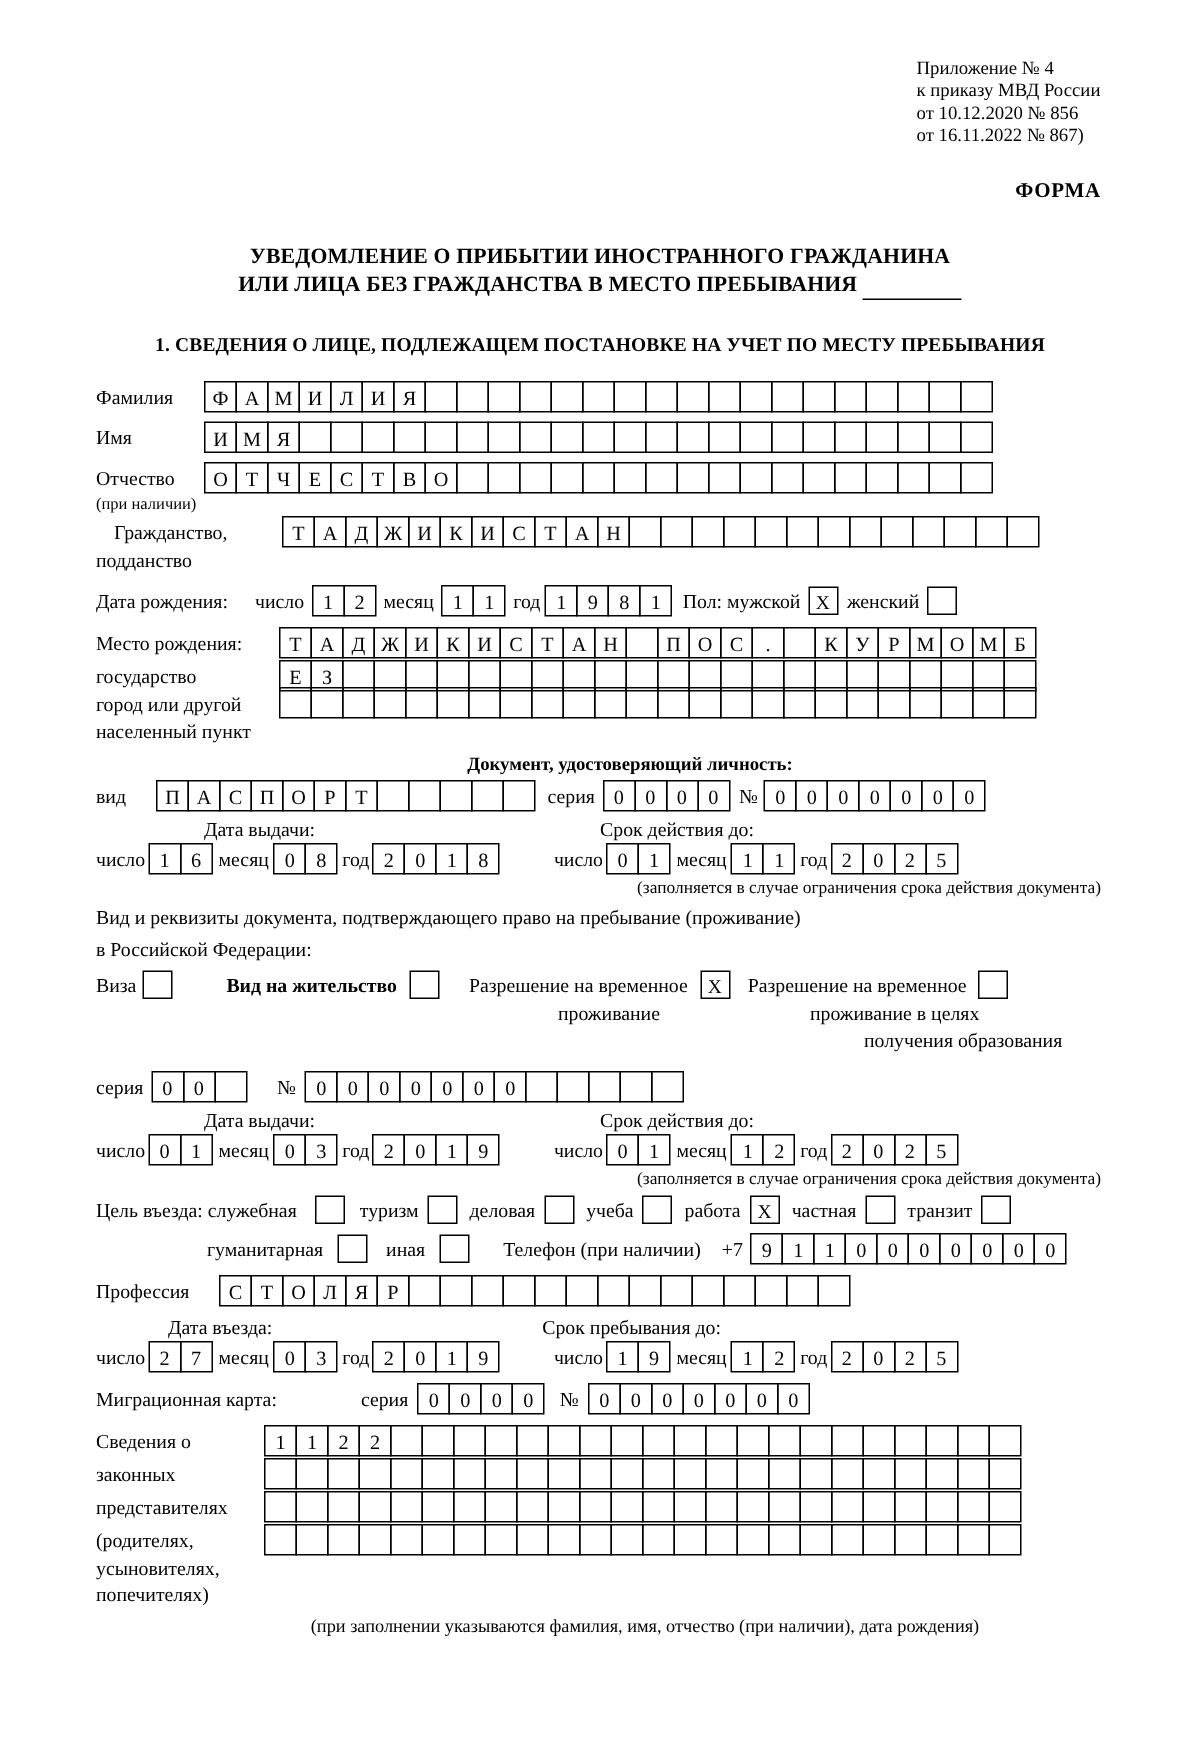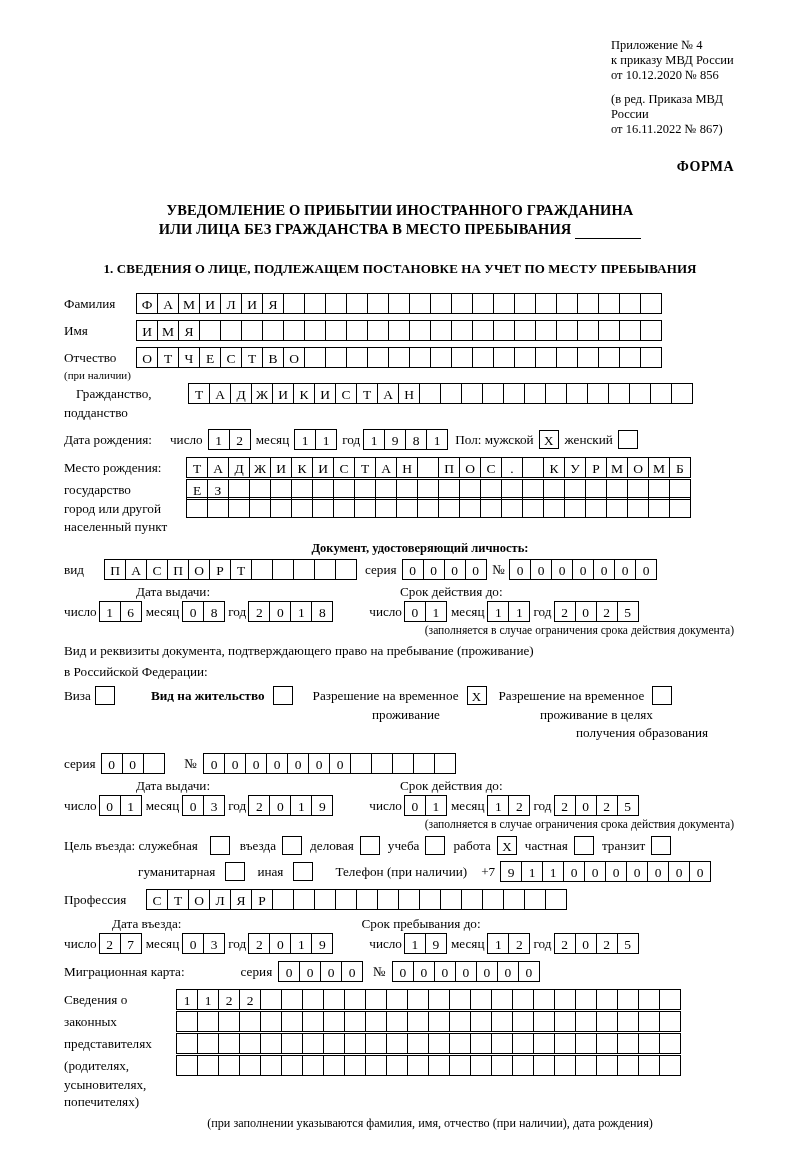--- a/index.html
+++ b/index.html
@@ -92,21 +92,20 @@
 </style>
 </head>
 <body>
 
 <div class="page">
 
   <div class="hdr">
     <div>Приложение № 4</div>
     <div>к приказу МВД России</div>
     <div>от 10.12.2020 № 856</div>
-    <div class="blk2">(в ред. Приказа МВД России</div>
     <div>от 16.11.2022 № 867)</div>
   </div>
 
   <div class="forma">ФОРМА</div>
 
   <div class="title">
     <div>УВЕДОМЛЕНИЕ О ПРИБЫТИИ ИНОСТРАННОГО ГРАЖДАНИНА</div>
     <div><span>ИЛИ ЛИЦА БЕЗ ГРАЖДАНСТВА В МЕСТО ПРЕБЫВАНИЯ</span> <span class="ul"></span></div>
   </div>
 
@@ -530,21 +529,21 @@
         <div class="bx">2</div>
         <div class="bx">5</div>
       </div>
   </div>
 
   <div class="note" style="margin-top:2px;margin-right:10px;">(заполняется в случае ограничения срока действия документа)</div>
 
   <div class="row" style="margin-top:5px;">
     <div class="lbl" style="margin-left:8px;">Цель въезда: служебная</div>
     <div class="sq" style="margin-left:12px;"></div>
-    <div class="lbl" style="margin-left:10px;">въезда</div>
+    <div class="lbl" style="margin-left:10px;">туризм</div>
     <div class="sq" style="margin-left:6px;"></div>
     <div class="lbl" style="margin-left:8px;">деловая</div>
     <div class="sq" style="margin-left:6px;"></div>
     <div class="lbl" style="margin-left:8px;">учеба</div>
     <div class="sq" style="margin-left:6px;"></div>
     <div class="lbl" style="margin-left:8px;">работа</div>
     <div class="sq" style="margin-left:6px;">X</div>
     <div class="lbl" style="margin-left:8px;">частная</div>
     <div class="sq" style="margin-left:6px;"></div>
     <div class="lbl" style="margin-left:8px;">транзит</div>

